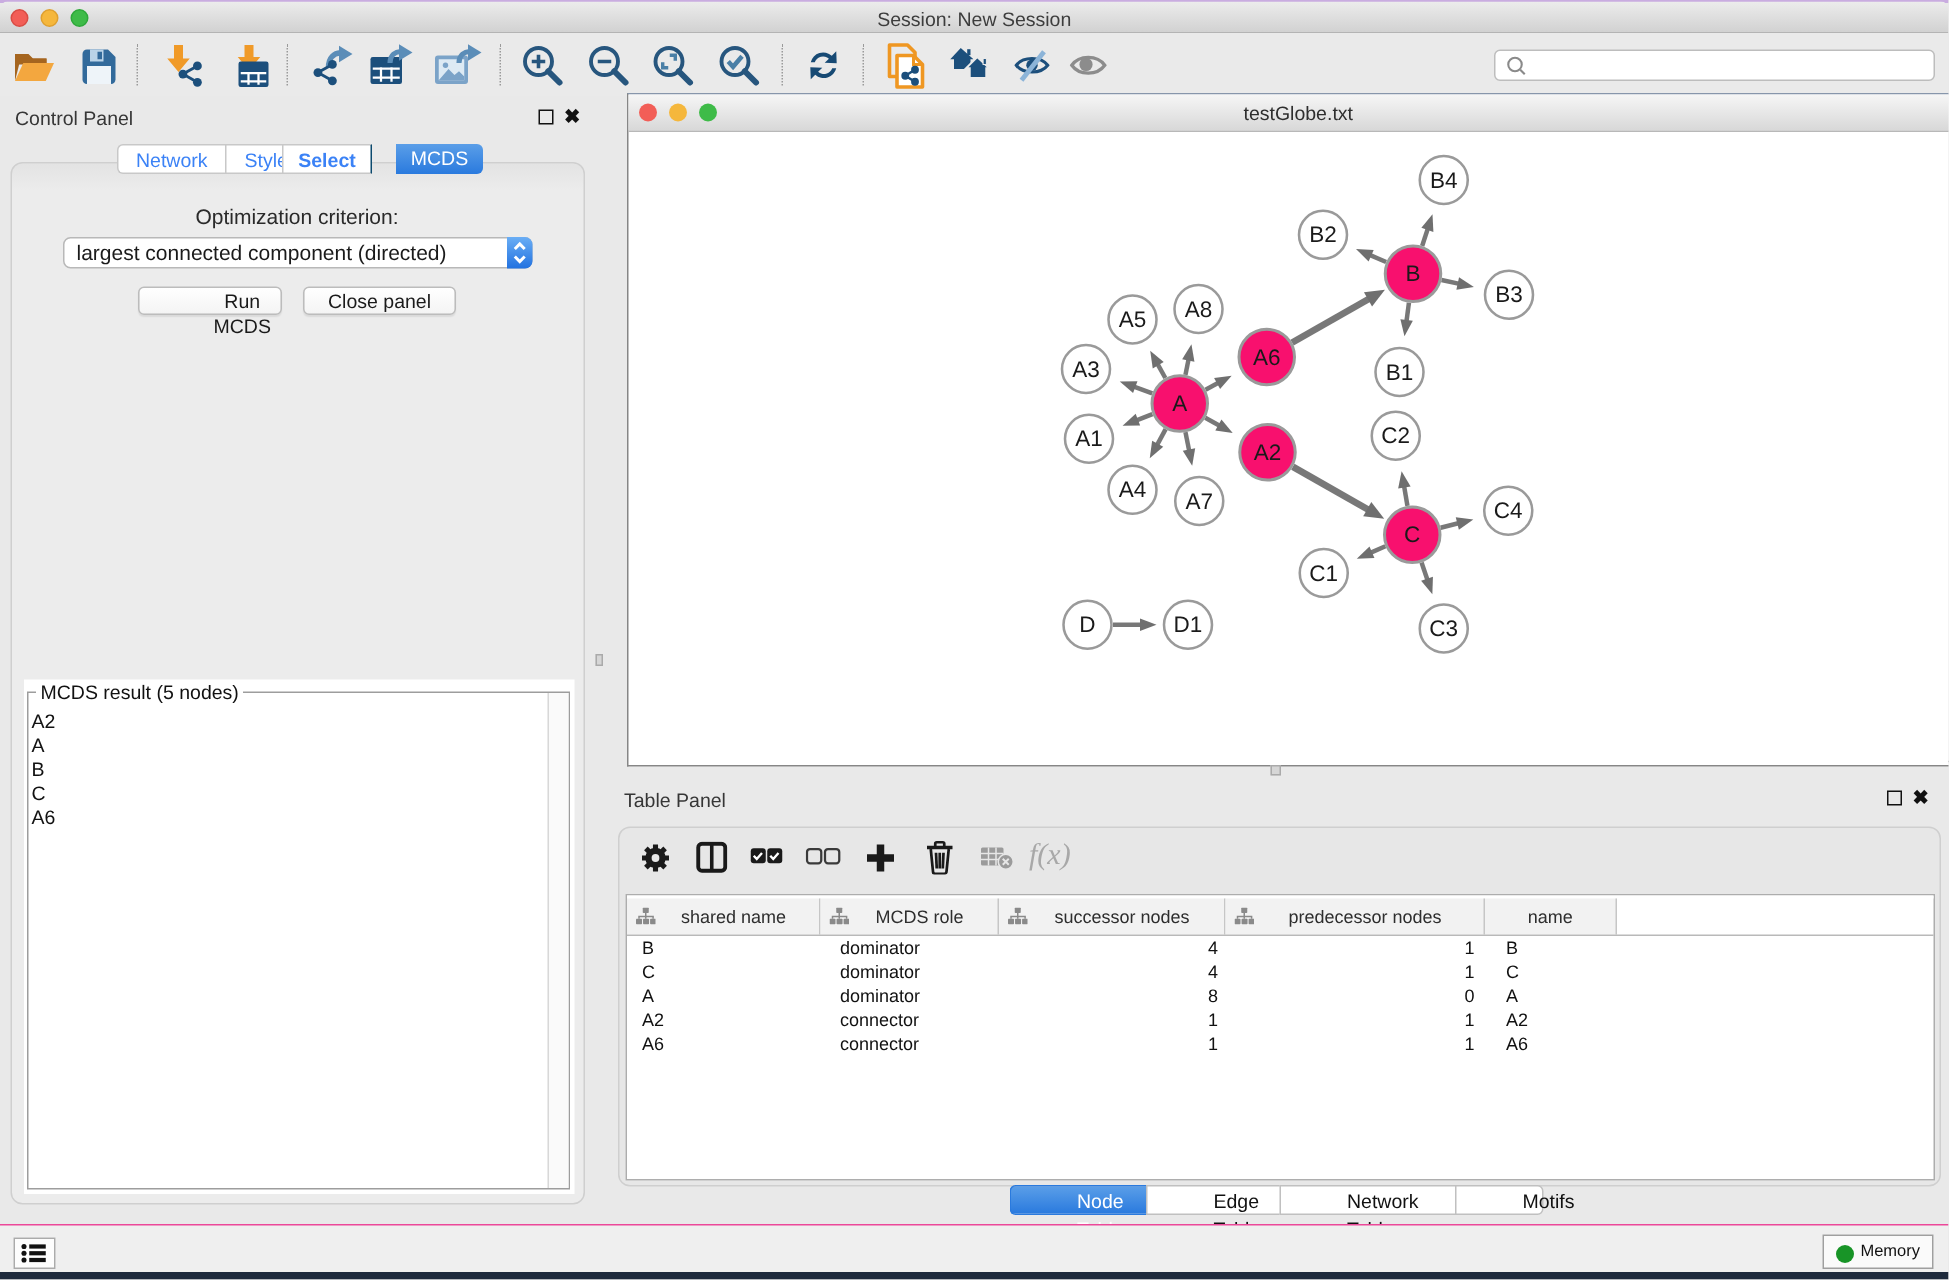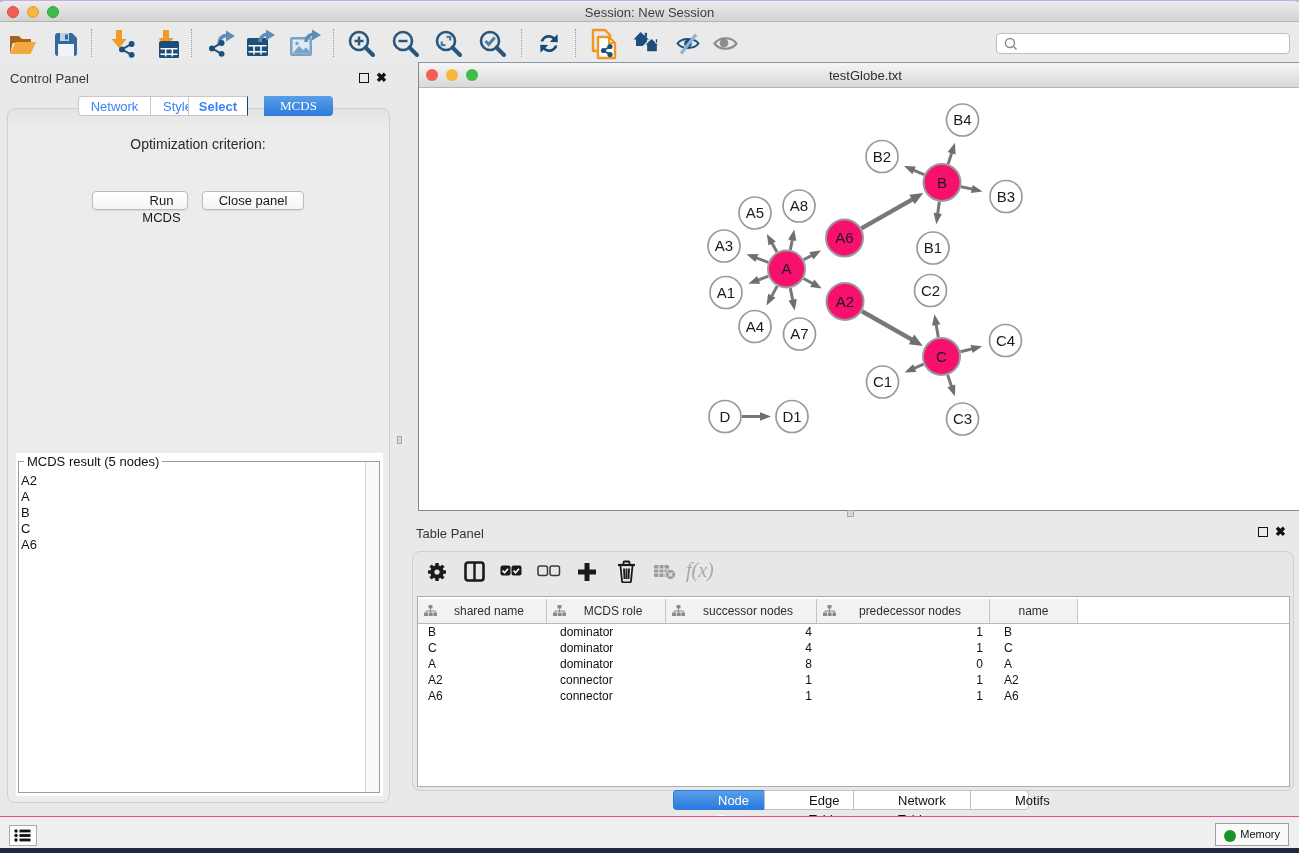--- a/index.html
+++ b/index.html
@@ -31,22 +31,22 @@
 #cp-close { left:376px; top:70px; font-size:13px; font-weight:bold; color:#111; }
 #cp-box { left:7px; top:108px; width:383px; height:695px; background:#ececec;
   border:1px solid #cfcfcf; border-radius:8px;
   background:linear-gradient(#e3e3e3,#ececec 18px,#ececec); }
 .tab { position:absolute; top:96px; height:20px; font-size:13px; color:#3b82f6;
   background:#fff; border:1px solid #c8c8c8; border-right:none;
   text-align:center; line-height:19px; }
 #tab-network { left:78px;  width:72px; border-radius:4px 0 0 4px; }
 #tab-style   { left:150px; width:54px; }
 #tab-select  { left:188px; width:60px; border-right:1px solid #0c4a6e;font-weight:bold;}
-#tab-mcds    { left:264px; width:69px; border:none; border-radius:0 4px 4px 0;
-  background:linear-gradient(#5a9ee8,#2a7ade); color:#fff;font-family:Liberation Serif, serif; }
+#tab-mcds    { left:264px; width:58px; border:none; border-radius:0 4px 4px 0;
+  background:linear-gradient(#5a9ee8,#2a7ade); color:#fff; }
 #opt-label { left:0px; top:136px; width:396px; text-align:center; font-size:14px; color:#2a2a2a; }
 #dropdown { left:42px; top:158px; width:313px; height:21px; background:#fff;
   border:1px solid #b8b8b8; border-radius:5px; font-size:14px; color:#1a1a1a;
   line-height:19px; padding-left:8px; }
 #dd-btn { position:absolute; right:-1px; top:-1px; width:17px; height:21px;
   border-radius:0 5px 5px 0; background:linear-gradient(#6aaef5,#2272e0); }
 .btn { position:absolute; top:191px; height:19px; background:linear-gradient(#ffffff,#f4f4f4);
   border:1px solid #bcbcbc; border-radius:4px; font-size:13px; color:#1a1a1a;
   text-align:center; line-height:17px; box-shadow:0 1px 1px rgba(0,0,0,0.08); }
 #btn-run { left:92px; width:96px;padding-left:43px; }
@@ -250,20 +250,26 @@
 
   <div class="abs" id="cp-title">Control Panel</div>
   <div class="abs" id="cp-float"></div>
   <div class="abs" id="cp-close">✖</div>
   <div class="abs" id="cp-box"></div>
   <div class="tab" id="tab-network">Network</div>
   <div class="tab" id="tab-style">Style</div>
   <div class="tab" id="tab-select">Select</div>
   <div class="tab" id="tab-mcds">MCDS</div>
   <div class="abs" id="opt-label">Optimization criterion:</div>
+  <div class="abs" id="dropdown">largest connected component (directed)
+    <div id="dd-btn"><svg width="17" height="21">
+          <path d="M5.2 8 L8.5 4.6 L11.8 8" fill="none" stroke="#fff" stroke-width="2"></path>
+          <path d="M5.2 13 L8.5 16.4 L11.8 13" fill="none" stroke="#fff" stroke-width="2"></path>
+        </svg></div>
+  </div>
   <div class="btn" id="btn-run">Run MCDS</div>
   <div class="btn" id="btn-close">Close panel</div>
   <div class="abs" id="result-panel">
     <div id="result-border"></div>
     <div id="result-label">MCDS result (5 nodes)</div>
     <div id="result-list">A2<br>A<br>B<br>C<br>A6</div>
     <div id="result-scroll"></div>
   </div>
 
   <div class="abs" id="netwin">

